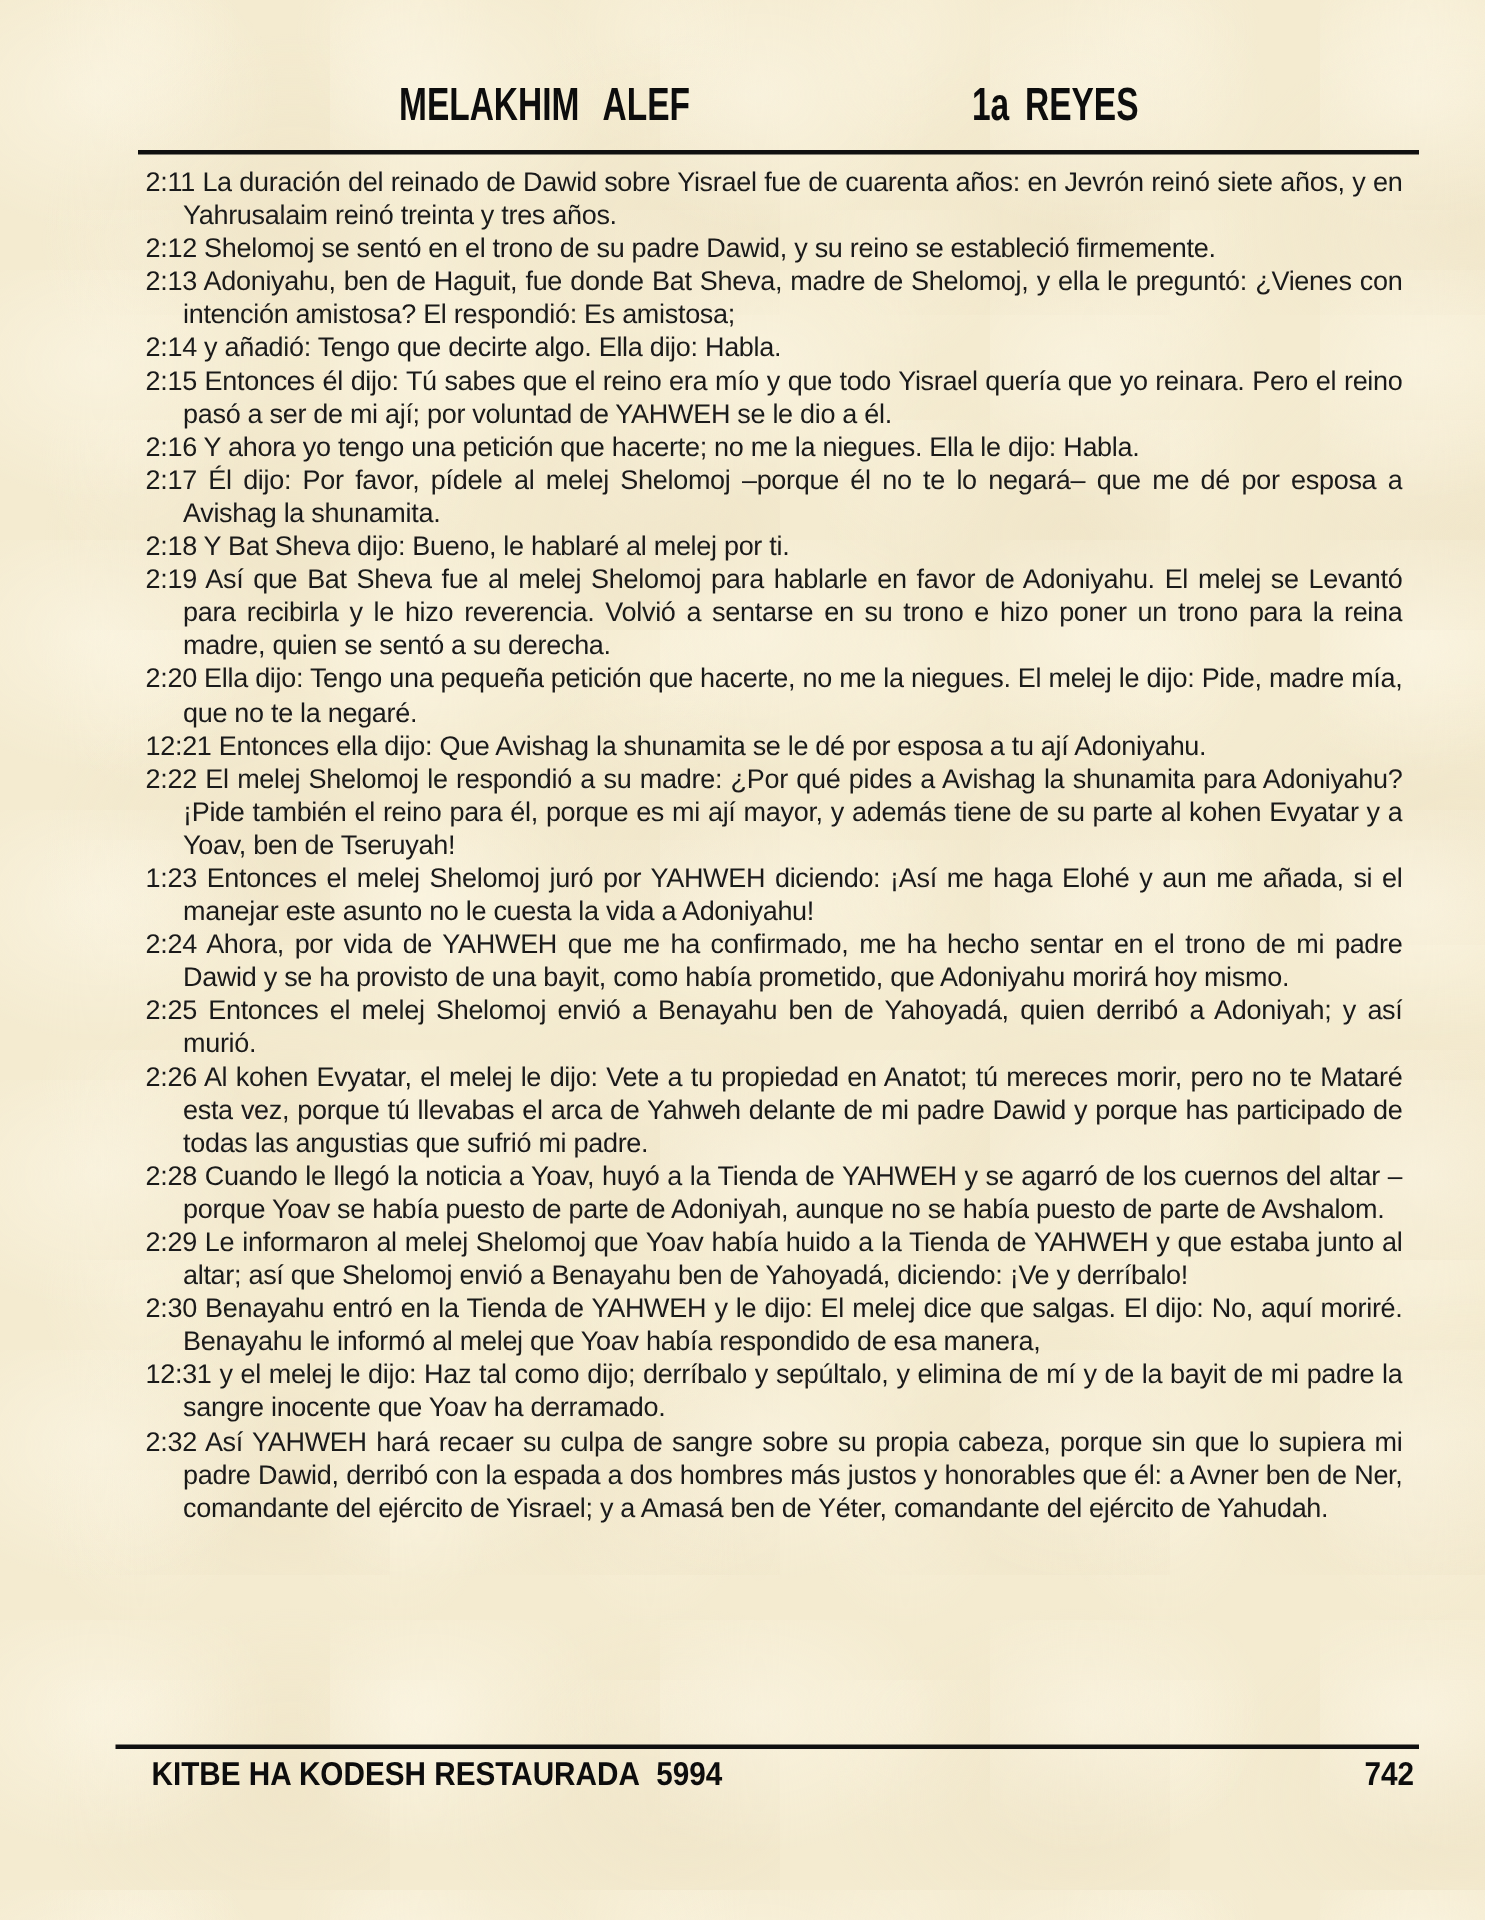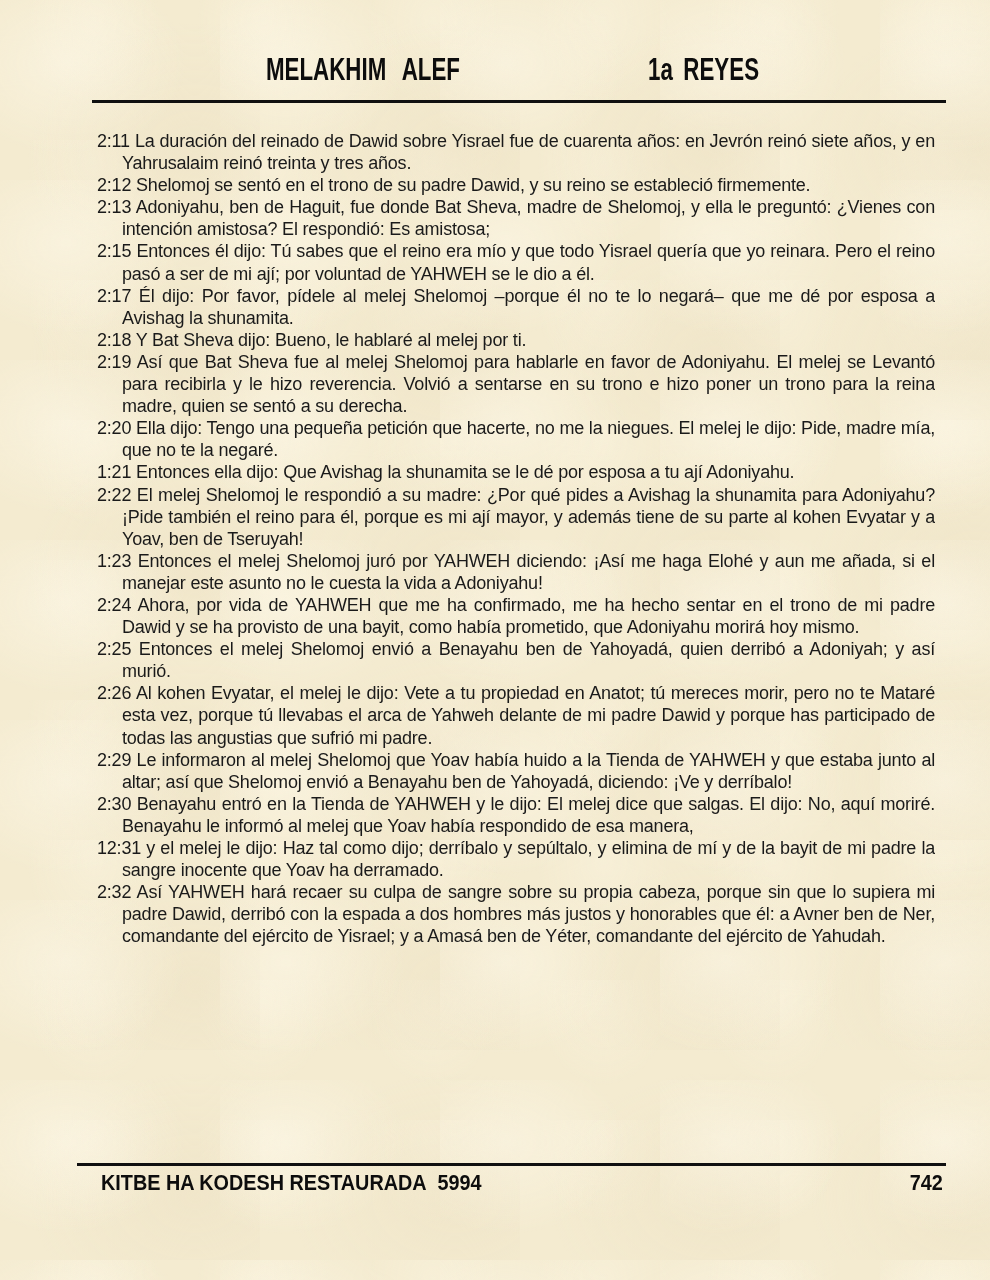--- a/index.html
+++ b/index.html
@@ -38,21 +38,21 @@
   .rule {
     position: absolute;
     height: 3px;
     background: #101010;
   }
   #rule-top { left: 92px; top: 100px; width: 854px; }
   #rule-bottom { left: 77px; top: 1163px; width: 869px; }
   #text-block {
     position: absolute;
     left: 97px;
-    top: 130px;
+    top: 110px;
     width: 838px;
     height: 1042px;
     overflow: hidden;
   }
   p.verse {
     margin: 0;
     padding-left: 25px;
     text-indent: -25px;
     text-align: justify;
     font-size: 18px;
@@ -93,31 +93,34 @@
   <span class="hdr-title" id="hdr-left">MELAKHIM ALEF</span>
 
   <span class="hdr-title" id="hdr-right">1a REYES</span>
 
   <div class="rule" id="rule-top"></div>
 
   <div id="text-block">
       <p class="verse"><span>2:11</span> <span>La duración del reinado de Dawid sobre Yisrael fue de cuarenta años: en Jevrón reinó siete años, y en Yahrusalaim reinó treinta y tres años.</span></p>
       <p class="verse"><span>2:12</span> <span>Shelomoj se sentó en el trono de su padre Dawid, y su reino se estableció firmemente.</span></p>
       <p class="verse"><span>2:13</span> <span>Adoniyahu, ben de Haguit, fue donde Bat Sheva, madre de Shelomoj, y ella le preguntó: ¿Vienes con intención amistosa? El respondió: Es amistosa;</span></p>
+      <p class="verse"><span>2:14</span> <span>y añadió: Tengo que decirte algo. Ella dijo: Habla.</span></p>
       <p class="verse"><span>2:15</span> <span>Entonces él dijo: Tú sabes que el reino era mío y que todo Yisrael quería que yo reinara. Pero el reino pasó a ser de mi ají; por voluntad de YAHWEH se le dio a él.</span></p>
+      <p class="verse"><span>2:16</span> <span>Y ahora yo tengo una petición que hacerte; no me la niegues. Ella le dijo: Habla.</span></p>
       <p class="verse"><span>2:17</span> <span>Él dijo: Por favor, pídele al melej Shelomoj –porque él no te lo negará– que me dé por esposa a Avishag la shunamita.</span></p>
       <p class="verse"><span>2:18</span> <span>Y Bat Sheva dijo: Bueno, le hablaré al melej por ti.</span></p>
       <p class="verse"><span>2:19</span> <span>Así que Bat Sheva fue al melej Shelomoj para hablarle en favor de Adoniyahu. El melej se Levantó para recibirla y le hizo reverencia. Volvió a sentarse en su trono e hizo poner un trono para la reina madre, quien se sentó a su derecha.</span></p>
       <p class="verse"><span>2:20</span> <span>Ella dijo: Tengo una pequeña petición que hacerte, no me la niegues. El melej le dijo: Pide, madre mía, que no te la negaré.</span></p>
-      <p class="verse"><span>1:21</span> <span>Entonces ella dijo: Que Avishag la shunamita se le dé por esposa a tu ají Adoniyahu.</span></p>
+      <p class="verse"><span>12:21</span> <span>Entonces ella dijo: Que Avishag la shunamita se le dé por esposa a tu ají Adoniyahu.</span></p>
       <p class="verse"><span>2:22</span> <span>El melej Shelomoj le respondió a su madre: ¿Por qué pides a Avishag la shunamita para Adoniyahu? ¡Pide también el reino para él, porque es mi ají mayor, y además tiene de su parte al kohen Evyatar y a Yoav, ben de Tseruyah!</span></p>
       <p class="verse"><span>1:23</span> <span>Entonces el melej Shelomoj juró por YAHWEH diciendo: ¡Así me haga Elohé y aun me añada, si el manejar este asunto no le cuesta la vida a Adoniyahu!</span></p>
       <p class="verse"><span>2:24</span> <span>Ahora, por vida de YAHWEH que me ha confirmado, me ha hecho sentar en el trono de mi padre Dawid y se ha provisto de una bayit, como había prometido, que Adoniyahu morirá hoy mismo.</span></p>
       <p class="verse"><span>2:25</span> <span>Entonces el melej Shelomoj envió a Benayahu ben de Yahoyadá, quien derribó a Adoniyah; y así murió.</span></p>
       <p class="verse"><span>2:26</span> <span>Al kohen Evyatar, el melej le dijo: Vete a tu propiedad en Anatot; tú mereces morir, pero no te Mataré esta vez, porque tú llevabas el arca de Yahweh delante de mi padre Dawid y porque has participado de todas las angustias que sufrió mi padre.</span></p>
+      <p class="verse"><span>2:28</span> <span>Cuando le llegó la noticia a Yoav, huyó a la Tienda de YAHWEH y se agarró de los cuernos del altar –porque Yoav se había puesto de parte de Adoniyah, aunque no se había puesto de parte de Avshalom.</span></p>
       <p class="verse"><span>2:29</span> <span>Le informaron al melej Shelomoj que Yoav había huido a la Tienda de YAHWEH y que estaba junto al altar; así que Shelomoj envió a Benayahu ben de Yahoyadá, diciendo: ¡Ve y derríbalo!</span></p>
       <p class="verse"><span>2:30</span> <span>Benayahu entró en la Tienda de YAHWEH y le dijo: El melej dice que salgas. El dijo: No, aquí moriré. Benayahu le informó al melej que Yoav había respondido de esa manera,</span></p>
       <p class="verse"><span>12:31</span> <span>y el melej le dijo: Haz tal como dijo; derríbalo y sepúltalo, y elimina de mí y de la bayit de mi padre la sangre inocente que Yoav ha derramado.</span></p>
       <p class="verse"><span>2:32</span> <span>Así YAHWEH hará recaer su culpa de sangre sobre su propia cabeza, porque sin que lo supiera mi padre Dawid, derribó con la espada a dos hombres más justos y honorables que él: a Avner ben de Ner, comandante del ejército de Yisrael; y a Amasá ben de Yéter, comandante del ejército de Yahudah.</span></p>
     </div>
 
   <div class="rule" id="rule-bottom"></div>
 
   <div class="footer-left">
     <span>KITBE HA KODESH RESTAURADA</span><span class="year">5994</span>

